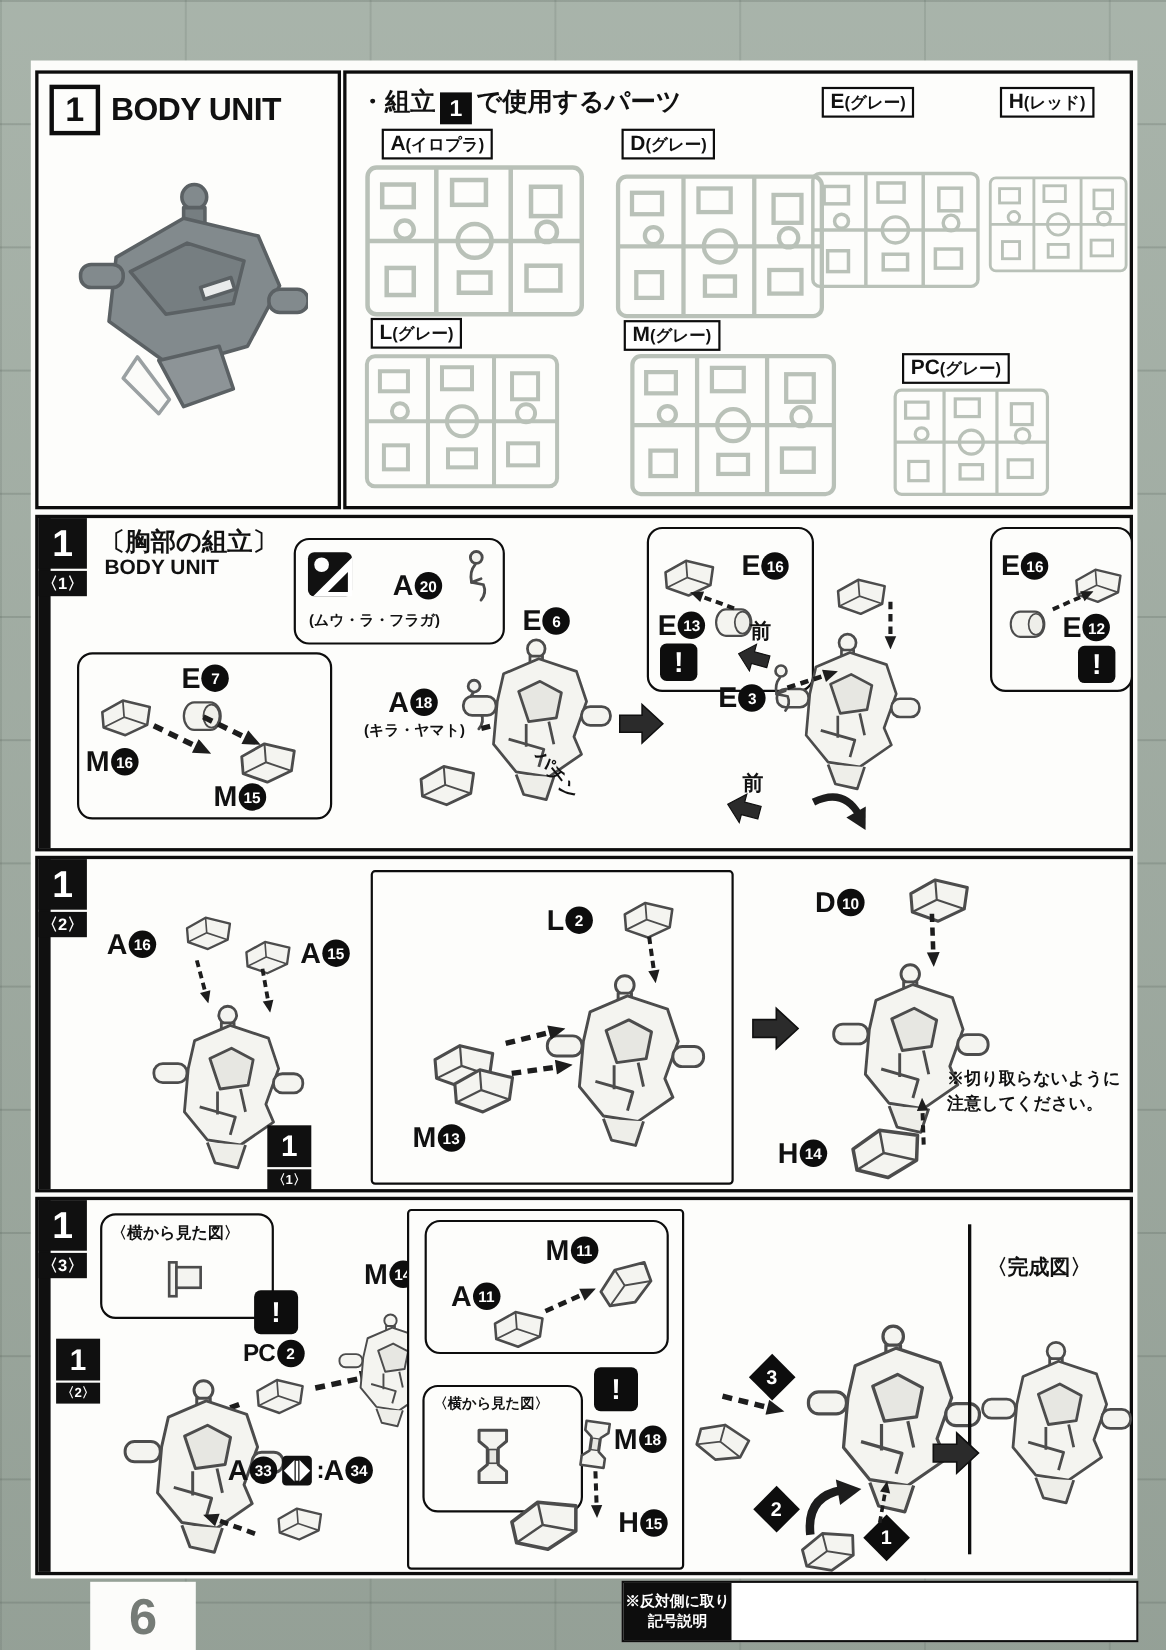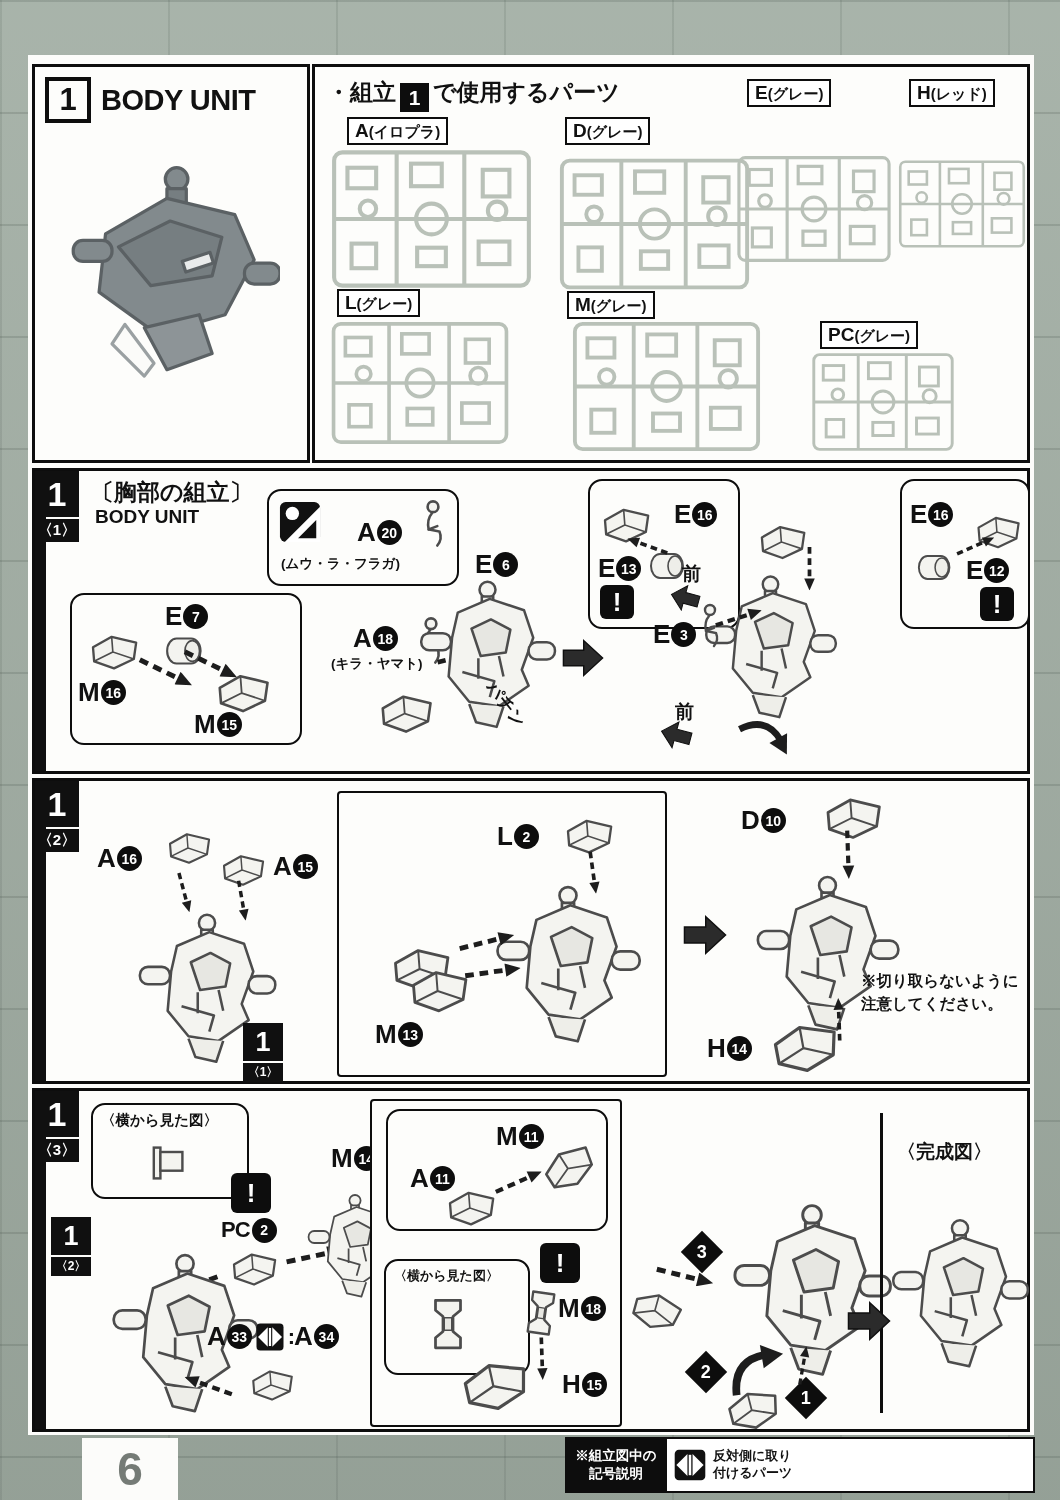--- a/index.html
+++ b/index.html
@@ -597,27 +597,17 @@
   <svg class="abs" style="left:812px;top:200px;width:44px;height:60px;z-index:3">
       <use href="#sym-bigarrow"></use>
     </svg>
   <div class="abs" style="left:862px;top:48px;font-size:19px;font-weight:bold">〈完成図〉</div>
   <svg class="abs" style="left:856px;top:104px;width:138px;height:200px">
       <use href="#sym-assembly"></use>
     </svg>
 </div>
 
 <div class="legend">
-  <div class="ltitle">※組立図中の
+  <div class="ltitle">※反対側に取り
 記号説明</div>
-  <div class="lcell">
-    <svg style="width:34px;height:34px;flex:0 0 auto" viewBox="0 0 40 40">
-      <rect x="2" y="2" width="36" height="36" rx="5" fill="#111"></rect>
-      <polygon points="4,20 17,7 17,33" fill="#fff"></polygon>
-      <polygon points="36,20 23,7 23,33" fill="#fff"></polygon>
-      <rect x="18.5" y="8" width="3" height="24" fill="#fff"></rect>
-    </svg>
-    <div class="ltext">反対側に取り
-付けるパーツ</div>
-  </div>
 </div>
 
 <div class="pagenum">6</div>
 
 </body></html>

